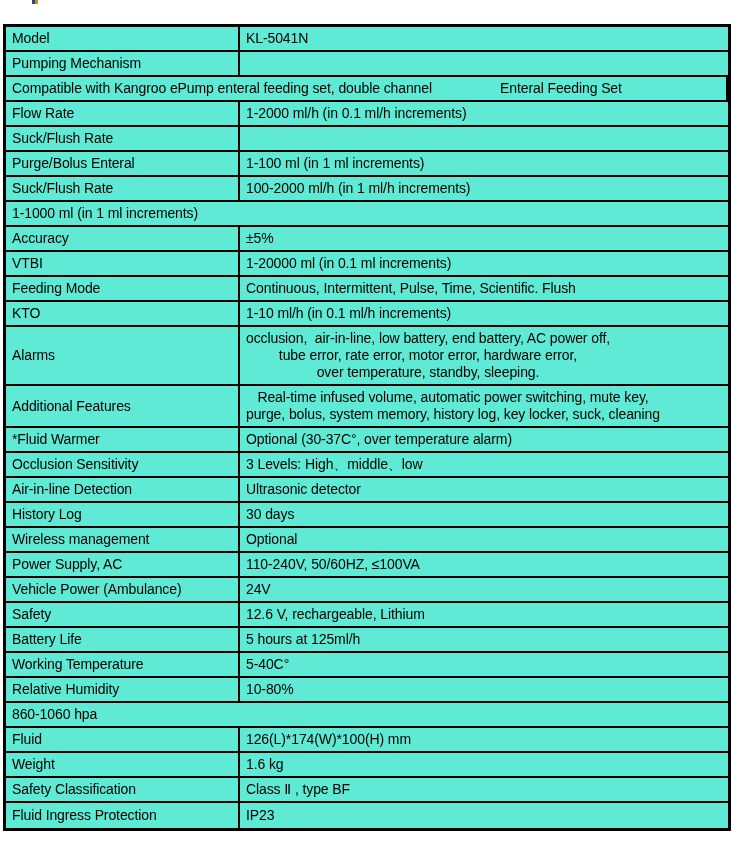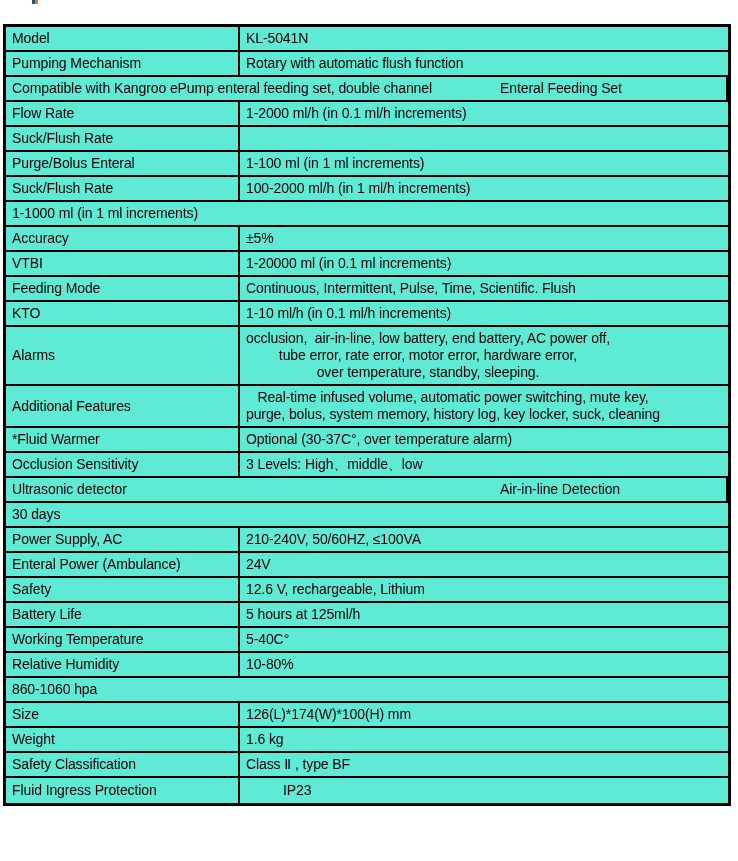--- a/index.html
+++ b/index.html
@@ -38,21 +38,21 @@
     background: #5eead4;
     margin-top: 19px;
   }
   .row {
     display: flex;
     align-items: stretch;
     border-bottom: 2px solid #000000;
     min-height: 25px;
     box-sizing: border-box;
   }
-  .row:last-child { border-bottom: none; gap: 37px; }
+  .row:last-child { border-bottom: none; }
   .cell {
     display: flex;
     align-items: center;
     font-size: 14px;
     line-height: 17px;
     color: #000000;
     letter-spacing: -0.1px;
     padding: 3px 4px 3px 6px;
     box-sizing: border-box;
     white-space: pre-wrap;
@@ -78,21 +78,20 @@
   </div>
 
   <div class="spec-table">
     <div>
         <div class="row">
           <div class="cell label">Model</div>
           <div class="cell value">KL-5041N</div>
         </div>
         <div class="row">
           <div class="cell label">Pumping Mechanism</div>
-          <div class="cell value">Rotary with automatic flush function</div>
         </div>
         <div class="row">
           <div class="cell value">Compatible with Kangroo ePump enteral feeding set, double channel</div>
           <div class="cell label">Enteral Feeding Set</div>
         </div>
         <div class="row">
           <div class="cell label">Flow Rate</div>
           <div class="cell value">1-2000 ml/h (in 0.1 ml/h increments)</div>
         </div>
         <div class="row">
@@ -138,32 +137,37 @@
         </div>
         <div class="row">
           <div class="cell label">*Fluid Warmer</div>
           <div class="cell value">Optional (30-37C°, over temperature alarm)</div>
         </div>
         <div class="row">
           <div class="cell label">Occlusion Sensitivity</div>
           <div class="cell value">3 Levels: High、middle、low</div>
         </div>
         <div class="row">
+          <div class="cell label">Air-in-line Detection</div>
           <div class="cell value">Ultrasonic detector</div>
-          <div class="cell label">Air-in-line Detection</div>
-        </div>
-        <div class="row">
+        </div>
+        <div class="row">
+          <div class="cell label">History Log</div>
           <div class="cell value">30 days</div>
         </div>
         <div class="row">
+          <div class="cell label">Wireless management</div>
+          <div class="cell value">Optional</div>
+        </div>
+        <div class="row">
           <div class="cell label">Power Supply, AC</div>
-          <div class="cell value">210-240V, 50/60HZ, ≤100VA</div>
-        </div>
-        <div class="row">
-          <div class="cell label">Enteral Power (Ambulance)</div>
+          <div class="cell value">110-240V, 50/60HZ, ≤100VA</div>
+        </div>
+        <div class="row">
+          <div class="cell label">Vehicle Power (Ambulance)</div>
           <div class="cell value">24V</div>
         </div>
         <div class="row">
           <div class="cell label">Safety</div>
           <div class="cell value">12.6 V, rechargeable, Lithium</div>
         </div>
         <div class="row">
           <div class="cell label">Battery Life</div>
           <div class="cell value">5 hours at 125ml/h</div>
         </div>
@@ -172,21 +176,21 @@
           <div class="cell value">5-40C°</div>
         </div>
         <div class="row">
           <div class="cell label">Relative Humidity</div>
           <div class="cell value">10-80%</div>
         </div>
         <div class="row">
           <div class="cell value">860-1060 hpa</div>
         </div>
         <div class="row">
-          <div class="cell label">Size</div>
+          <div class="cell label">Fluid</div>
           <div class="cell value">126(L)*174(W)*100(H) mm</div>
         </div>
         <div class="row">
           <div class="cell label">Weight</div>
           <div class="cell value">1.6 kg</div>
         </div>
         <div class="row">
           <div class="cell label">Safety Classification</div>
           <div class="cell value">Class Ⅱ , type BF</div>
         </div>

